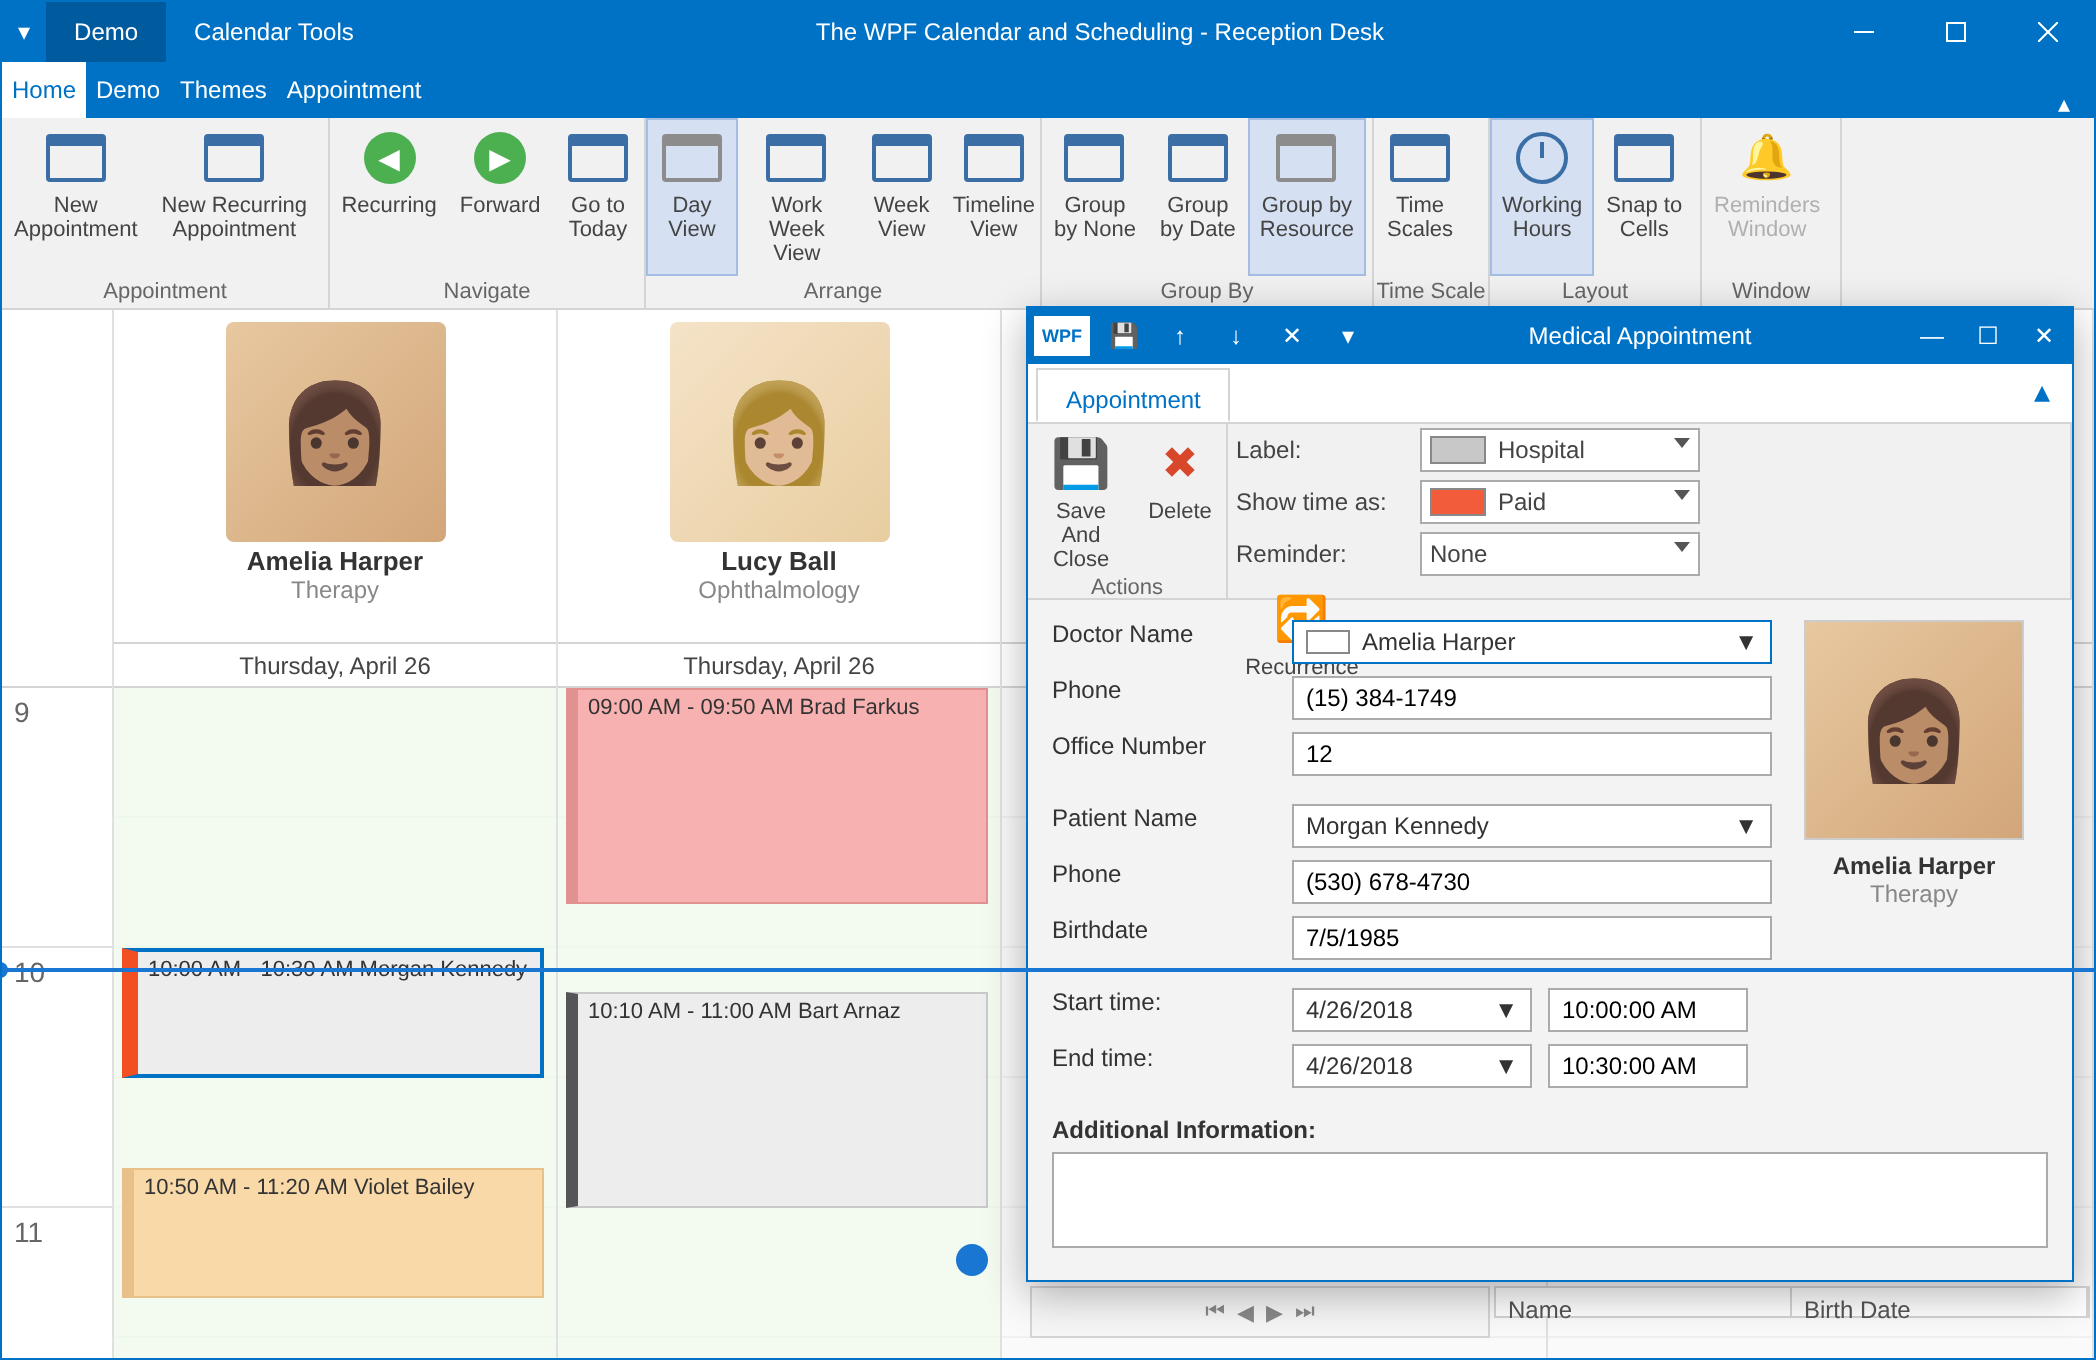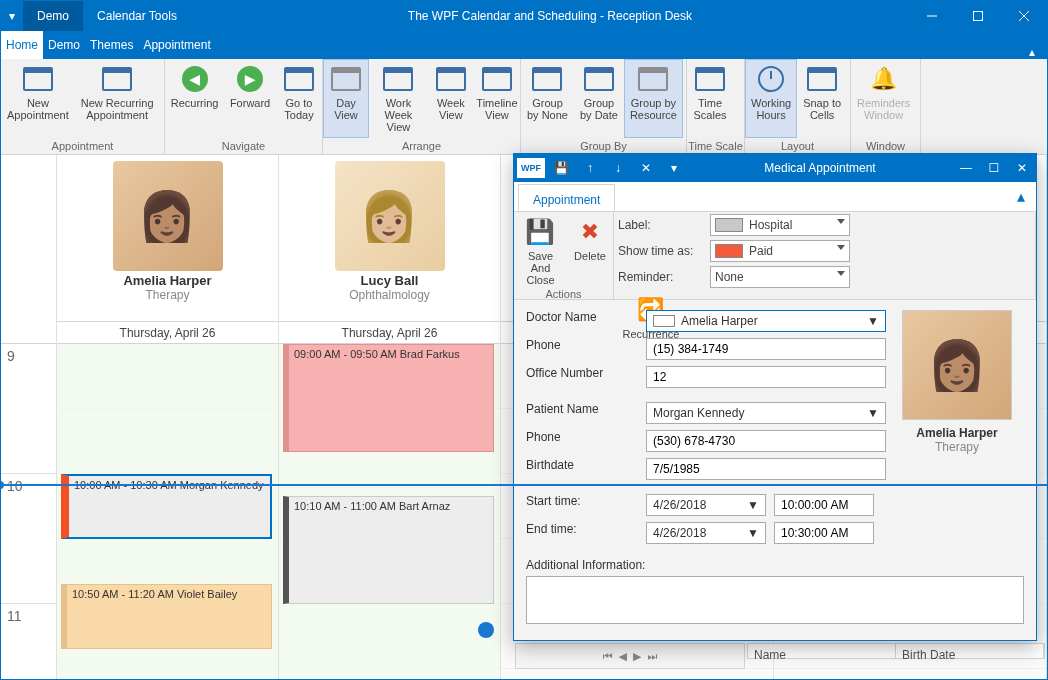--- a/index.html
+++ b/index.html
@@ -453,21 +453,21 @@
           </div>
         <div class="frow">
             <div class="flabel">End time:</div>
           <div class="sel" style="width:120px;">
               <span>4/26/2018</span>
               <span>▼</span>
             </div>
           <input style="width: 100px;" value="10:30:00 AM">
           </div>
         <div style="height:8px;"></div>
-        <div style="margin-bottom:4px;">Additional Information:</div>
+        <div style="margin-bottom:4px;font-weight:bold;">Additional Information:</div>
       </div>
       <div class="doc-panel">
         <div class="av">👩🏽</div>
         <div style="font-weight:600;">Amelia Harper</div>
         <div style="color:#888;">Therapy</div>
       </div>
     </div>
     <textarea class="addl" style=""></textarea>
   </div>
 </div>

